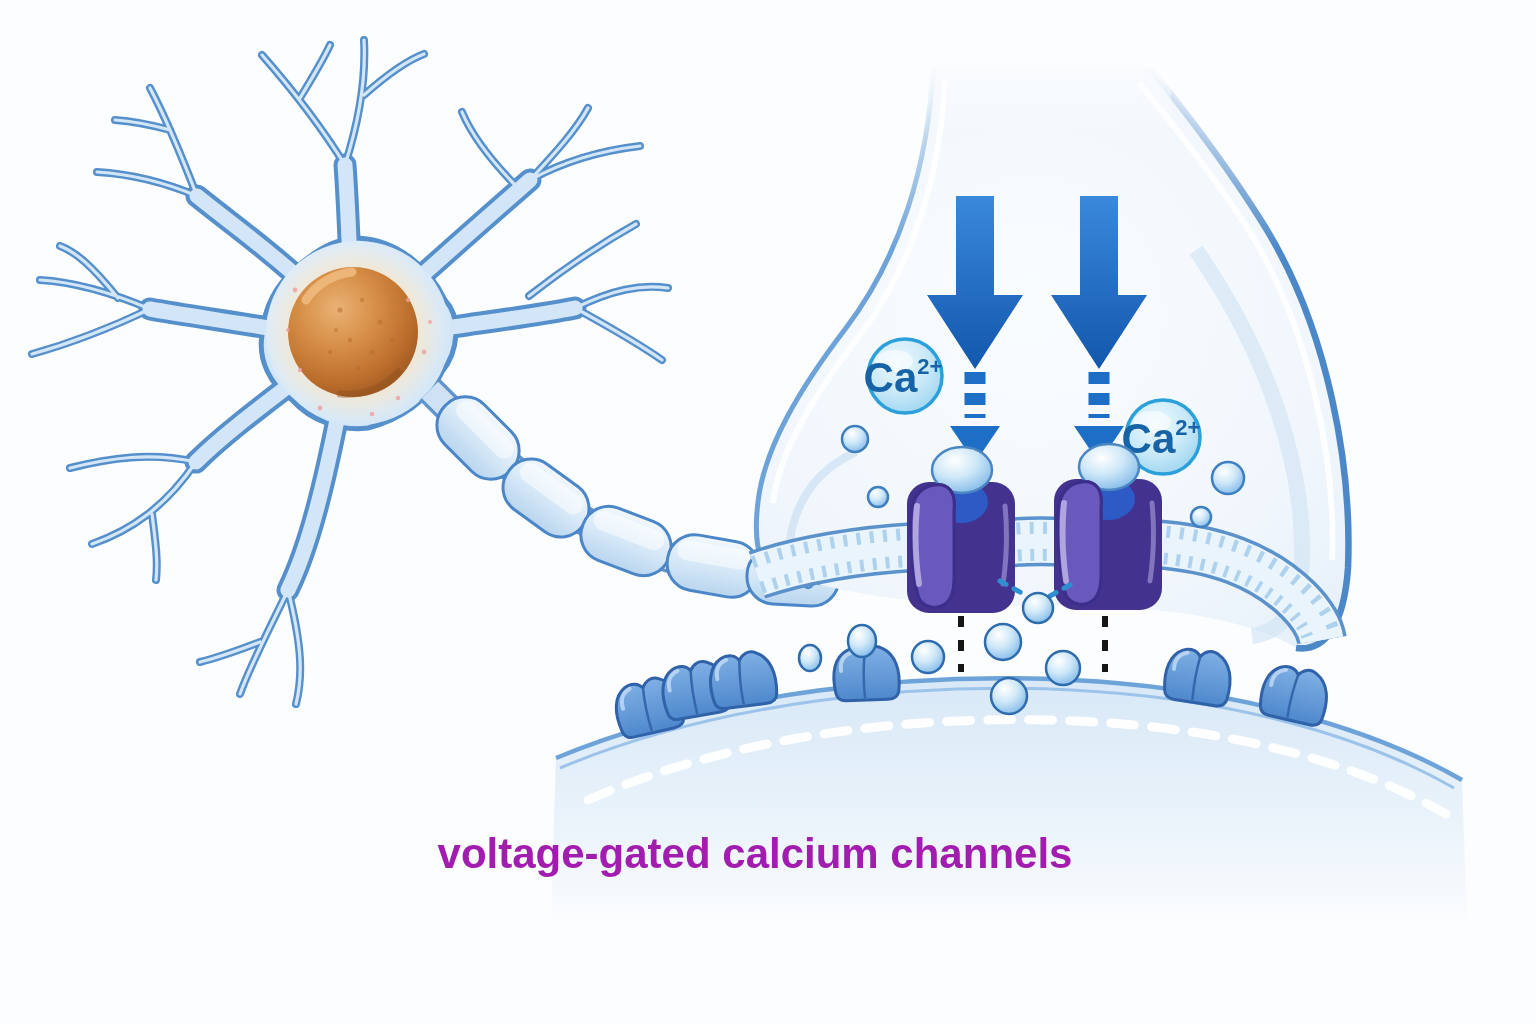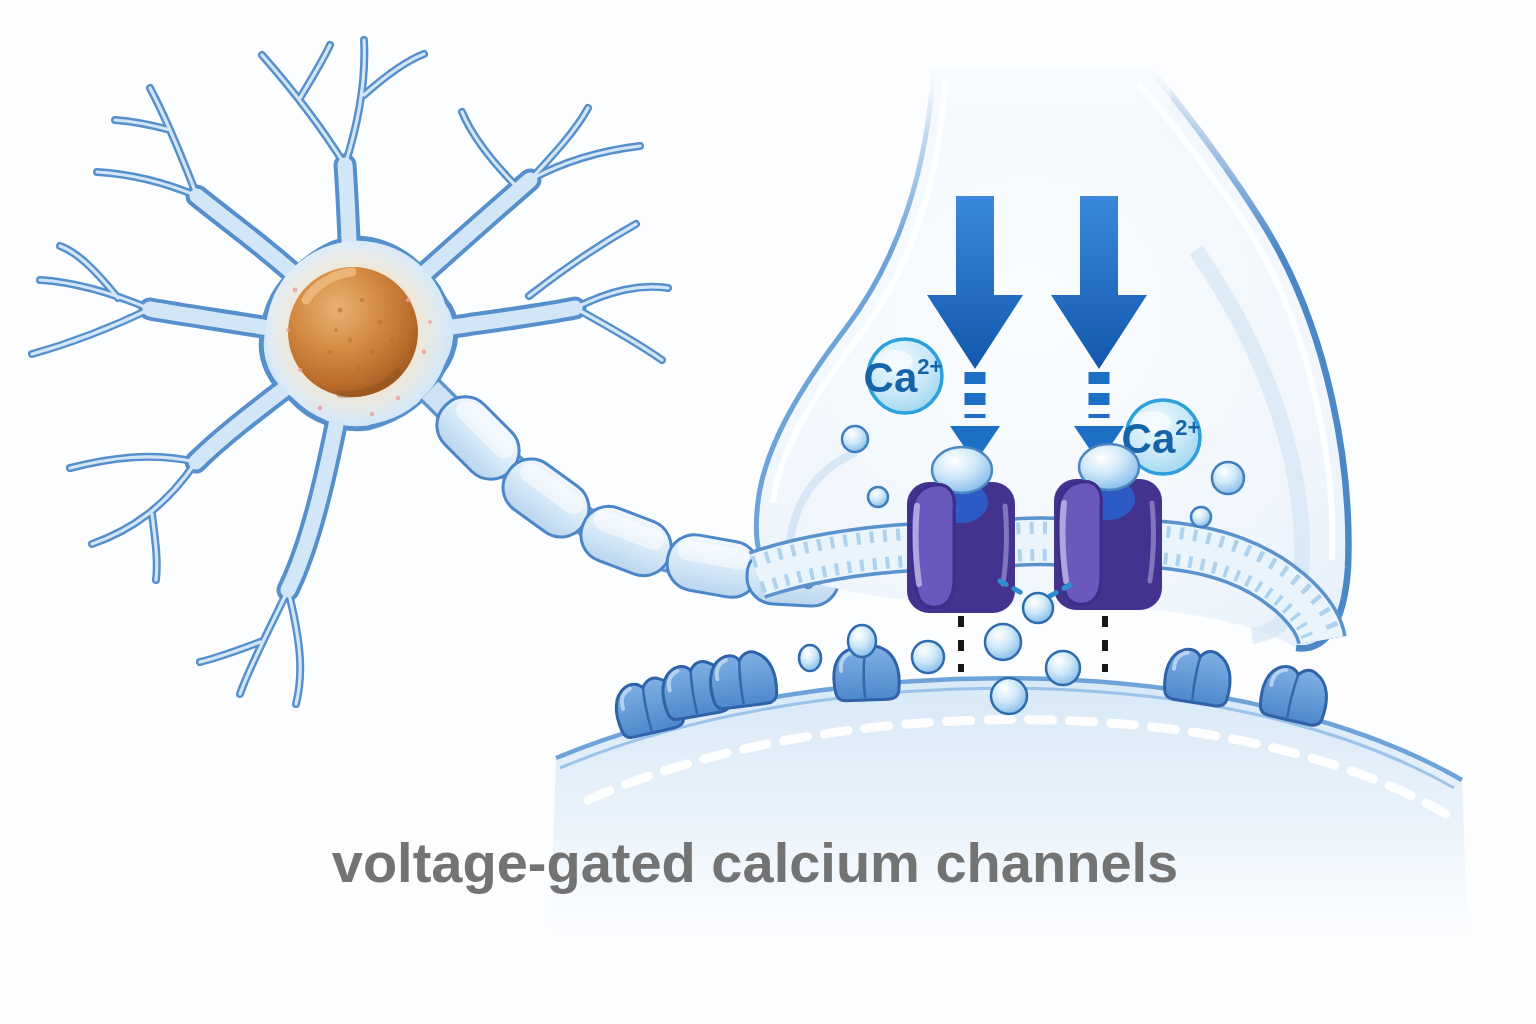--- a/index.html
+++ b/index.html
@@ -1,21 +1,21 @@
 <!DOCTYPE html>
 <html><head>
 <meta charset="utf-8">
 <style>
   html,body{margin:0;padding:0;width:1536px;height:1024px;overflow:hidden;background:#fcfdff;}
   .stage{position:relative;width:1536px;height:1024px;font-family:"Liberation Sans",sans-serif;}
   svg{position:absolute;left:0;top:0;}
   .caption{
     position:absolute;left:0;top:830px;width:1510px;
     text-align:center;
-    font-size:56px;font-weight:bold;color:#737373;
+    font-size:42px;font-weight:bold;color:#a21caf;
     letter-spacing:0px;
     font-family:"Liberation Sans",sans-serif;
   }
   .badge-text{font-family:"Liberation Sans",sans-serif;font-weight:bold;}
 </style>
 </head>
 <body>
 
 <div class="stage">
 <svg width="1536" height="1024" viewBox="0 0 1536 1024">

